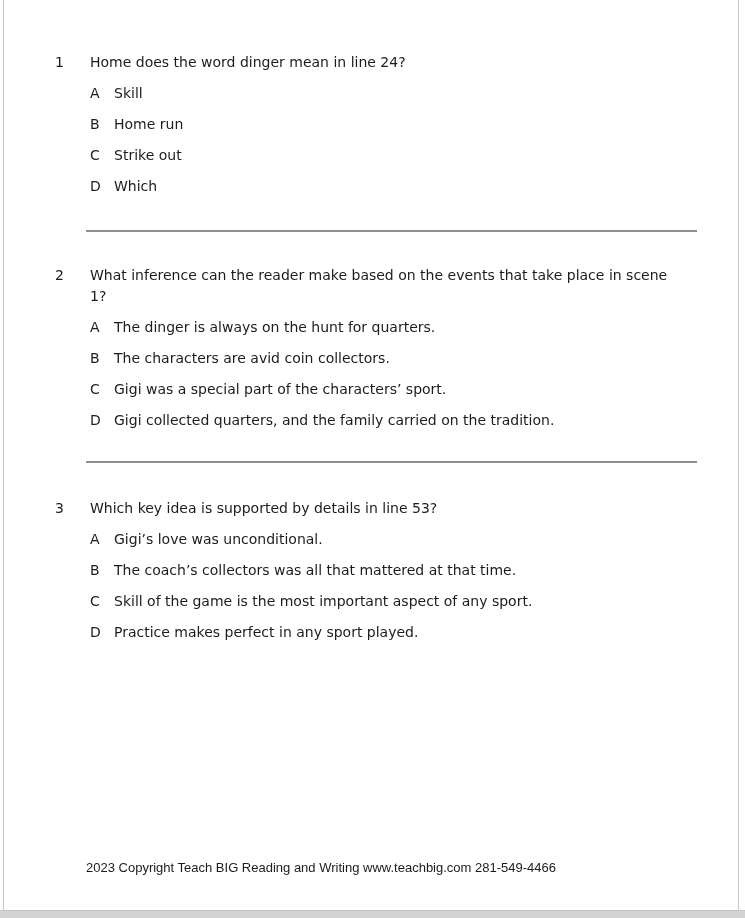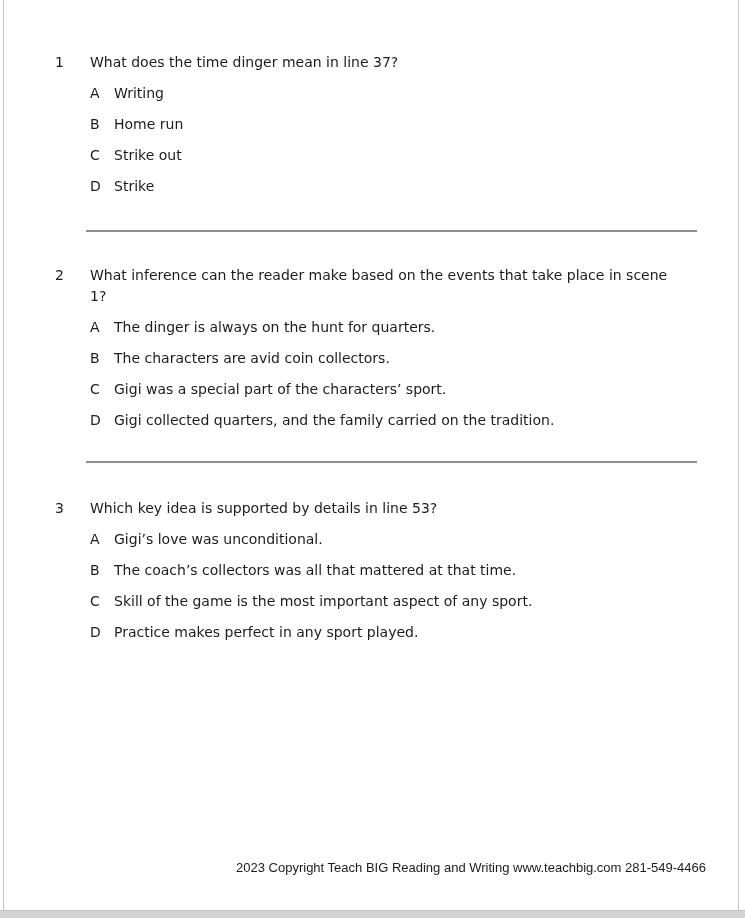--- a/index.html
+++ b/index.html
@@ -54,56 +54,56 @@
     position: absolute; left: 86px;
     width: 611px; height: 2px;
     background: #8f8f8f;
     border: none; margin: 0; padding: 0;
   }
   .divider-1 { top: 230px; }
   .divider-2 { top: 461px; }
   .footer {
     position: absolute; left: 86px; top: 857px;
     width: 620px;
-    text-align: right;
+    text-align: left;
     font-family: "Liberation Sans", sans-serif;
     font-size: 13px;
     line-height: 21px;
     color: #1c1c1c;
   }
 </style>
 </head>
 <body>
 
 <div class="viewport">
 
   <div class="edge edge-left"></div>
   <div class="edge edge-right"></div>
 
   <section class="question" style="top:52px">
     <div class="q-head">
       <span class="q-num">1</span>
-      <p class="q-text"><span>What does the time </span><span class="u">dinger</span><span> mean in line 37?</span></p>
+      <p class="q-text"><span>Home does the word </span><span class="u">dinger</span><span> mean in line 24?</span></p>
     </div>
     <div class="opts">
       <div class="opt">
         <span class="opt-letter">A</span>
-        <span class="opt-text">Writing</span>
+        <span class="opt-text">Skill</span>
       </div>
       <div class="opt">
         <span class="opt-letter">B</span>
         <span class="opt-text">Home run</span>
       </div>
       <div class="opt">
         <span class="opt-letter">C</span>
         <span class="opt-text">Strike out</span>
       </div>
       <div class="opt">
         <span class="opt-letter">D</span>
-        <span class="opt-text">Strike</span>
+        <span class="opt-text">Which</span>
       </div>
     </div>
   </section>
 
   <hr class="divider divider-1">
 
   <section class="question" style="top:265px">
     <div class="q-head">
       <span class="q-num">2</span>
       <p class="q-text"><span>What inference can the reader make based on the events that take place in scene

